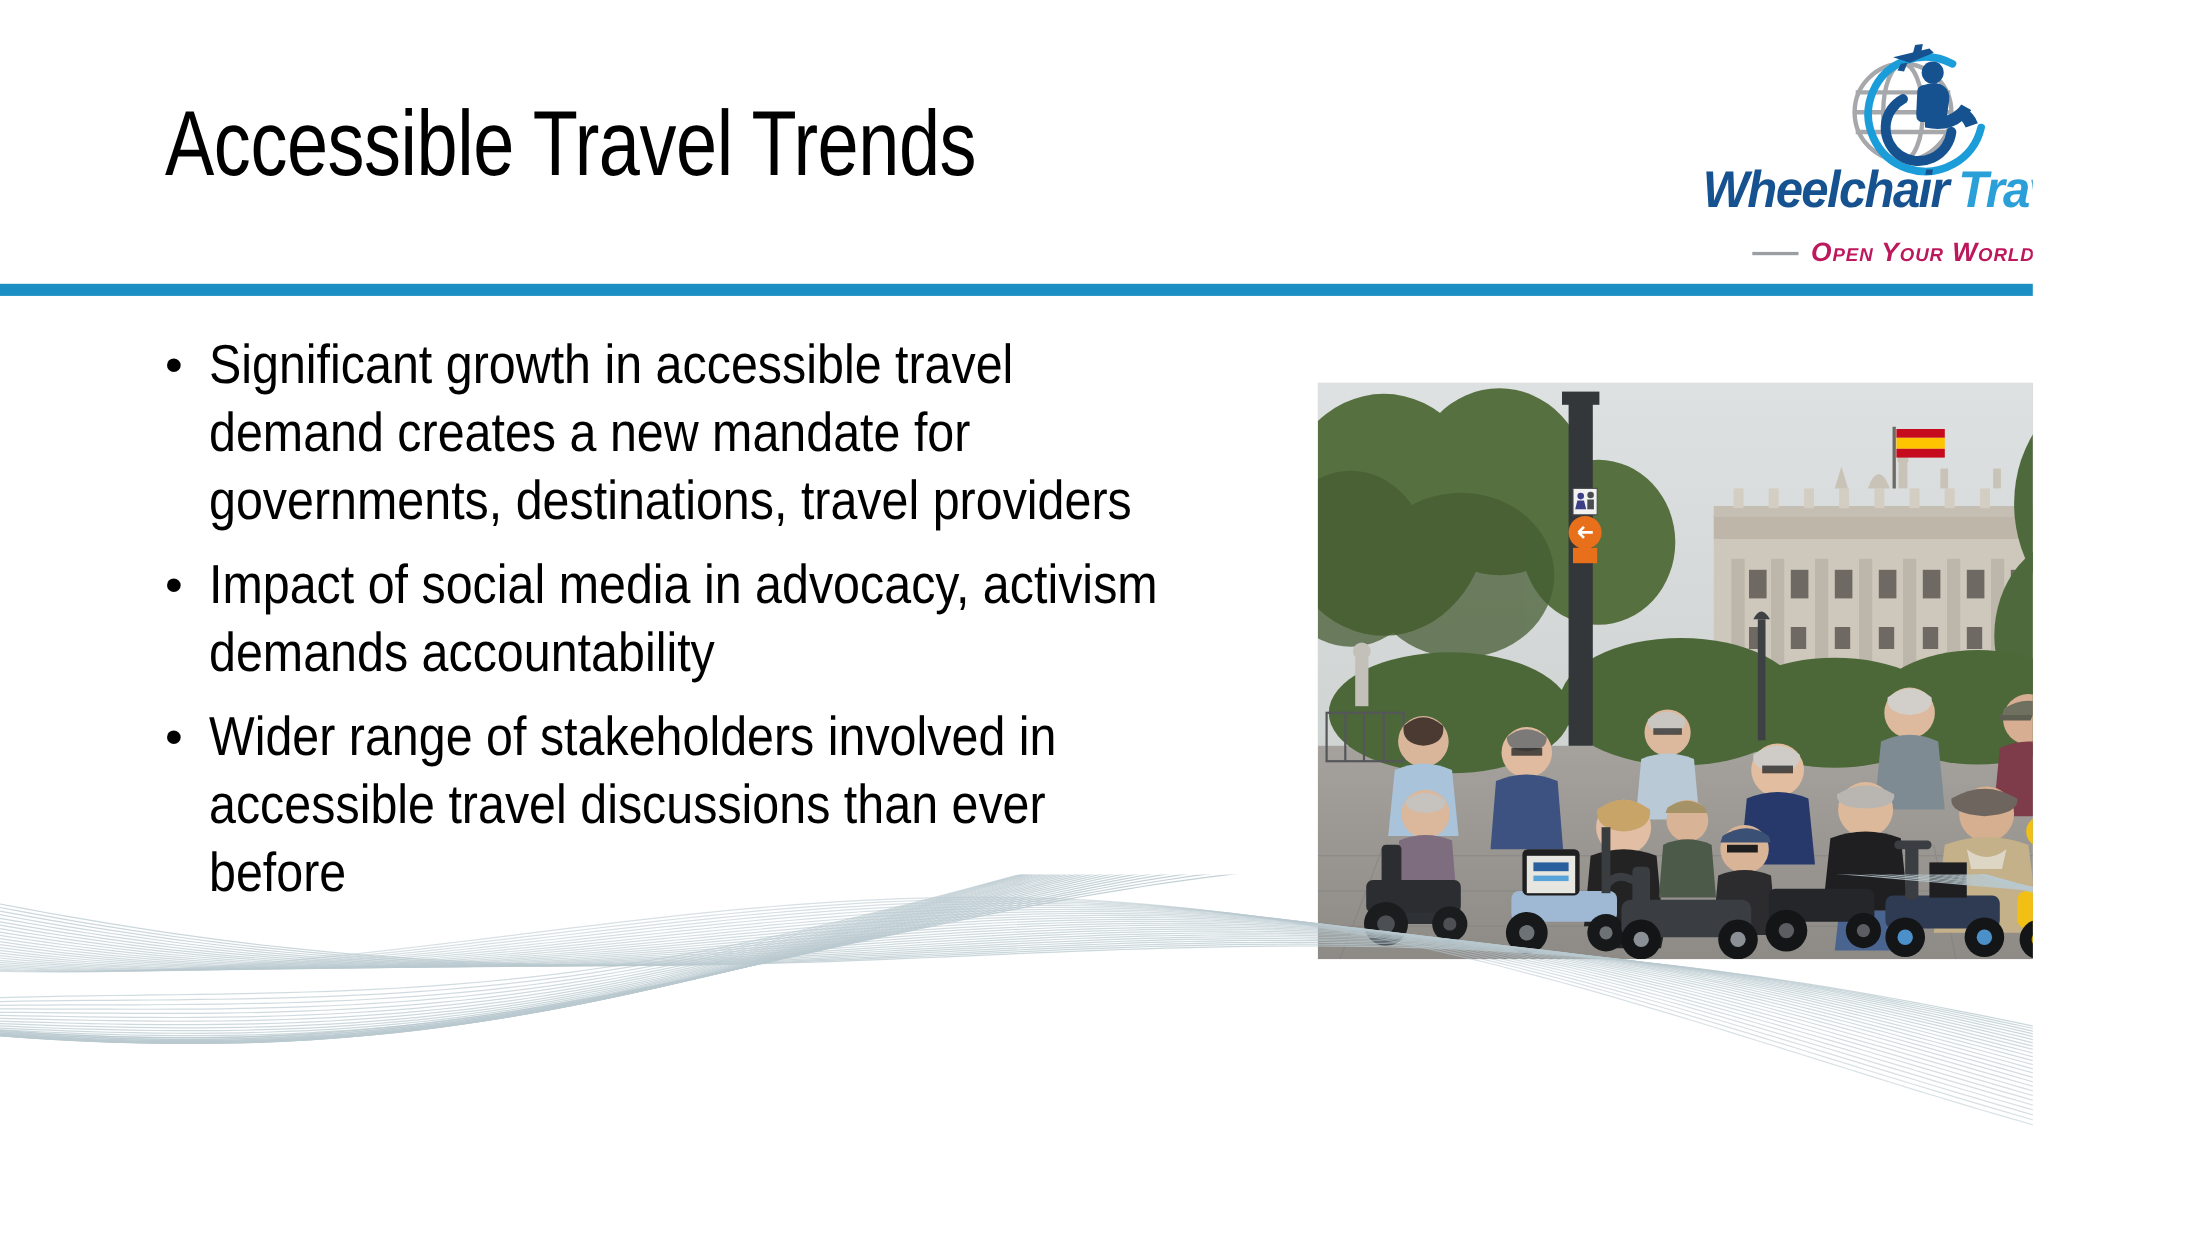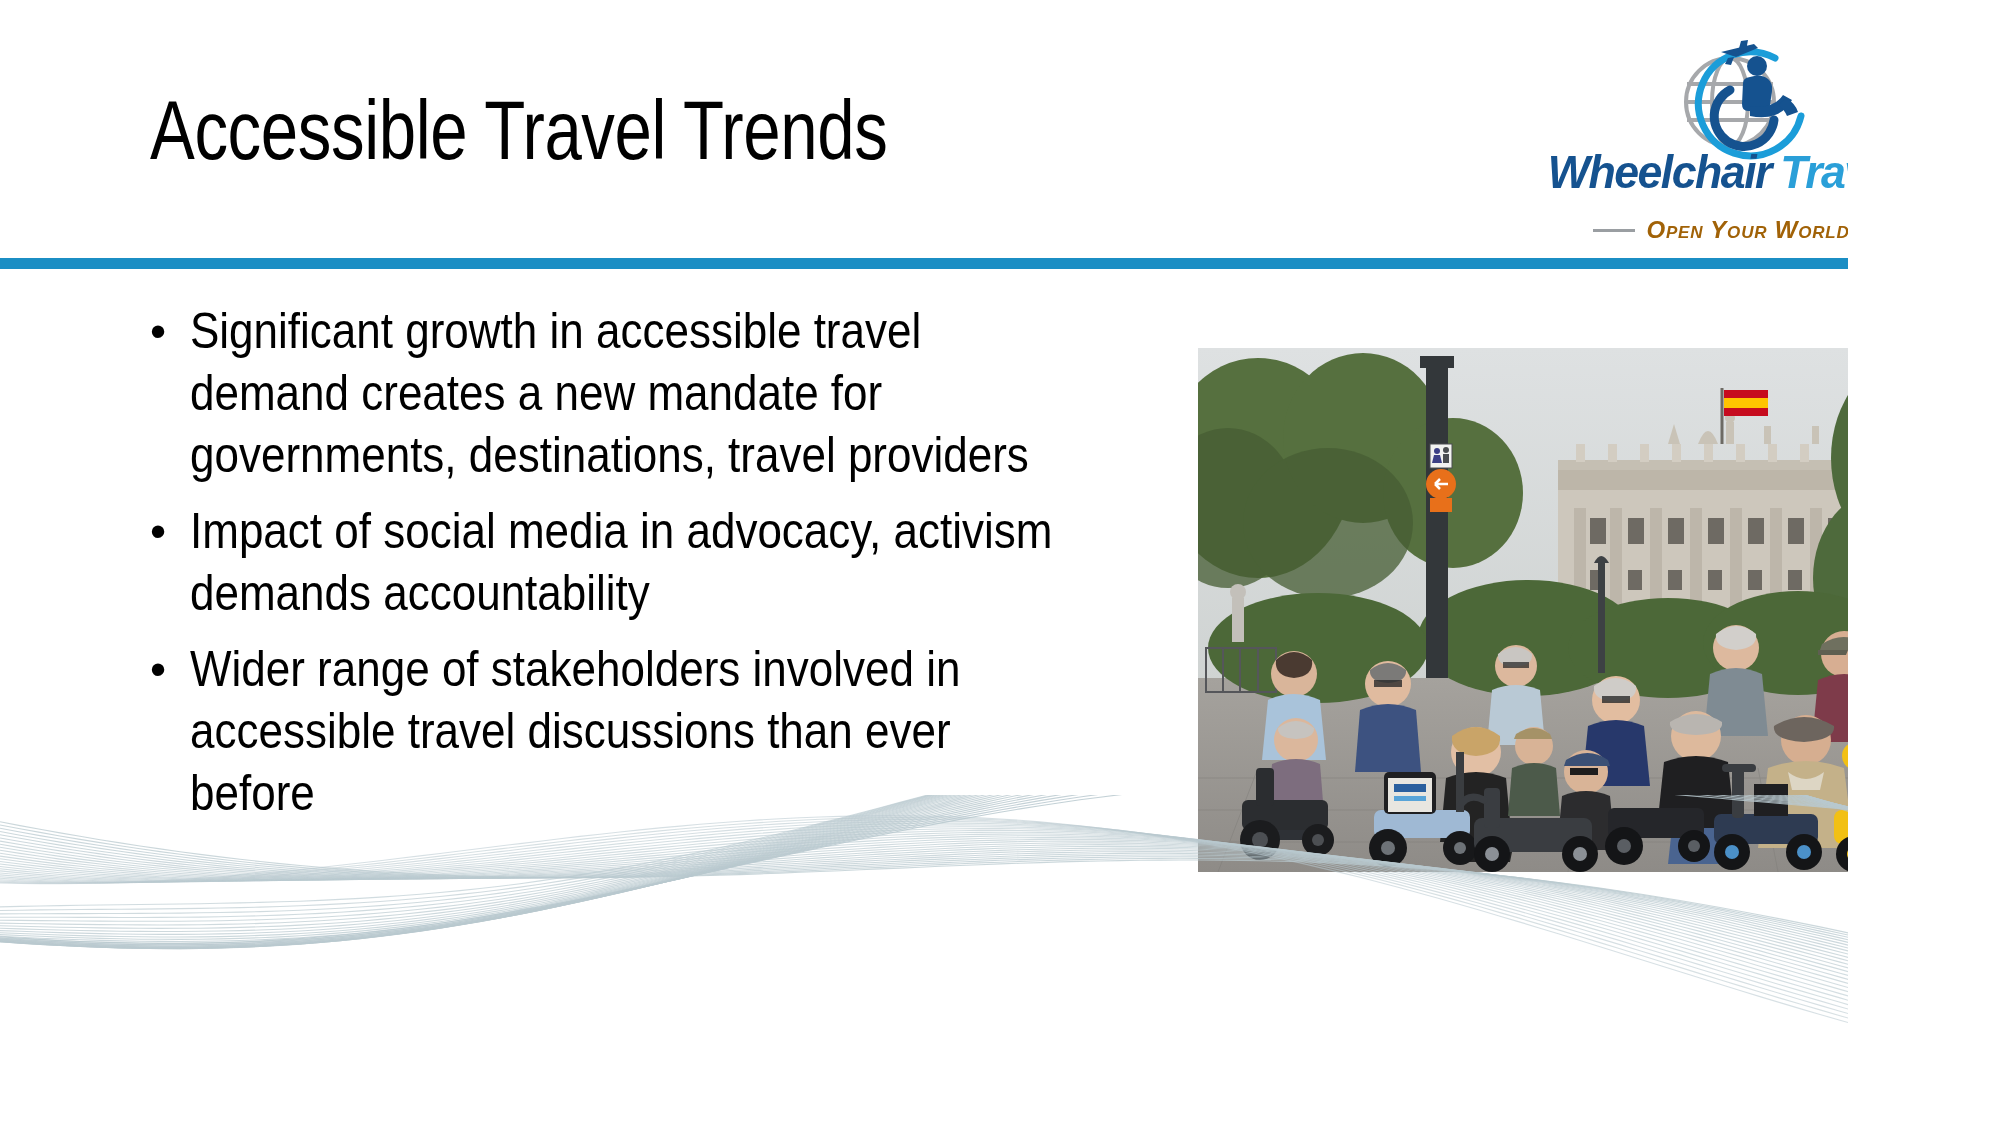--- a/index.html
+++ b/index.html
@@ -110,21 +110,21 @@
     align-items: center;
     justify-content: center;
     gap: 11px;
   }
   .tagline-rule {
     width: 42px;
     height: 3px;
     background: #9a9ea2;
   }
   #tagline-text {
-    color: #a16207;
+    color: #be185d;
     font-size: 24px;
     font-weight: bold;
     font-style: italic;
     letter-spacing: 0.8px;
     font-variant: small-caps;
     white-space: nowrap;
   }
 
   
   #bullet-list {

